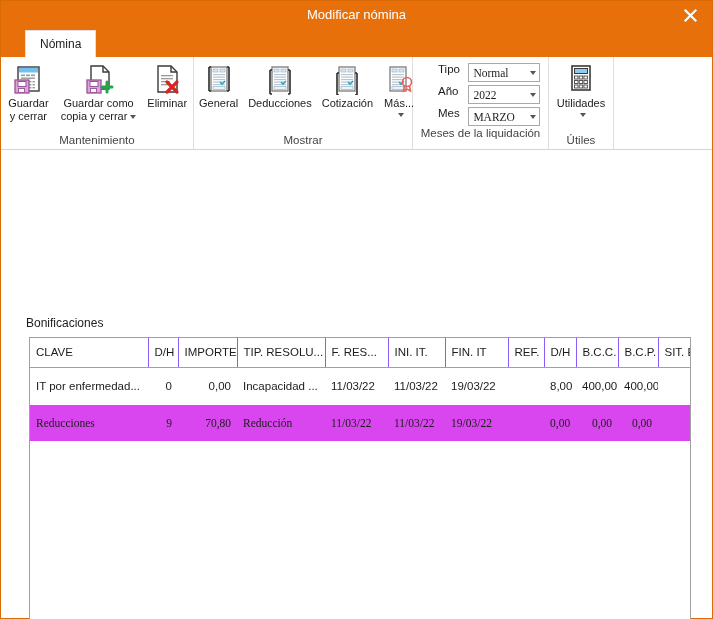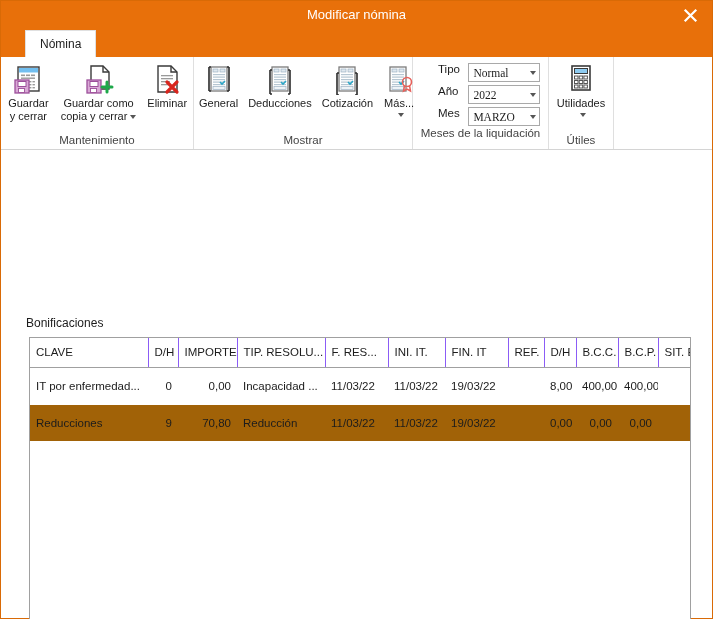--- a/index.html
+++ b/index.html
@@ -210,21 +210,21 @@
   table.grid th:last-child { border-right: none; }
   table.grid td {
     height: 30px;
     padding: 12px 6px;
     border-bottom: 1px solid transparent;
     white-space: nowrap;
     overflow: hidden;
     box-sizing: border-box;
     color: #1c1c1c;
   }
-  tr.row-sel td { background: #a16207; }
+  tr.row-sel td { background: #d946ef; font-family: Liberation Serif, serif; }
   .num { text-align: right; }
 </style>
 </head>
 <body>
 
 <div class="window">
 
   <div class="titlebar">
     <div class="titlebar-text">Modificar nómina</div>
     <div class="close-btn">

